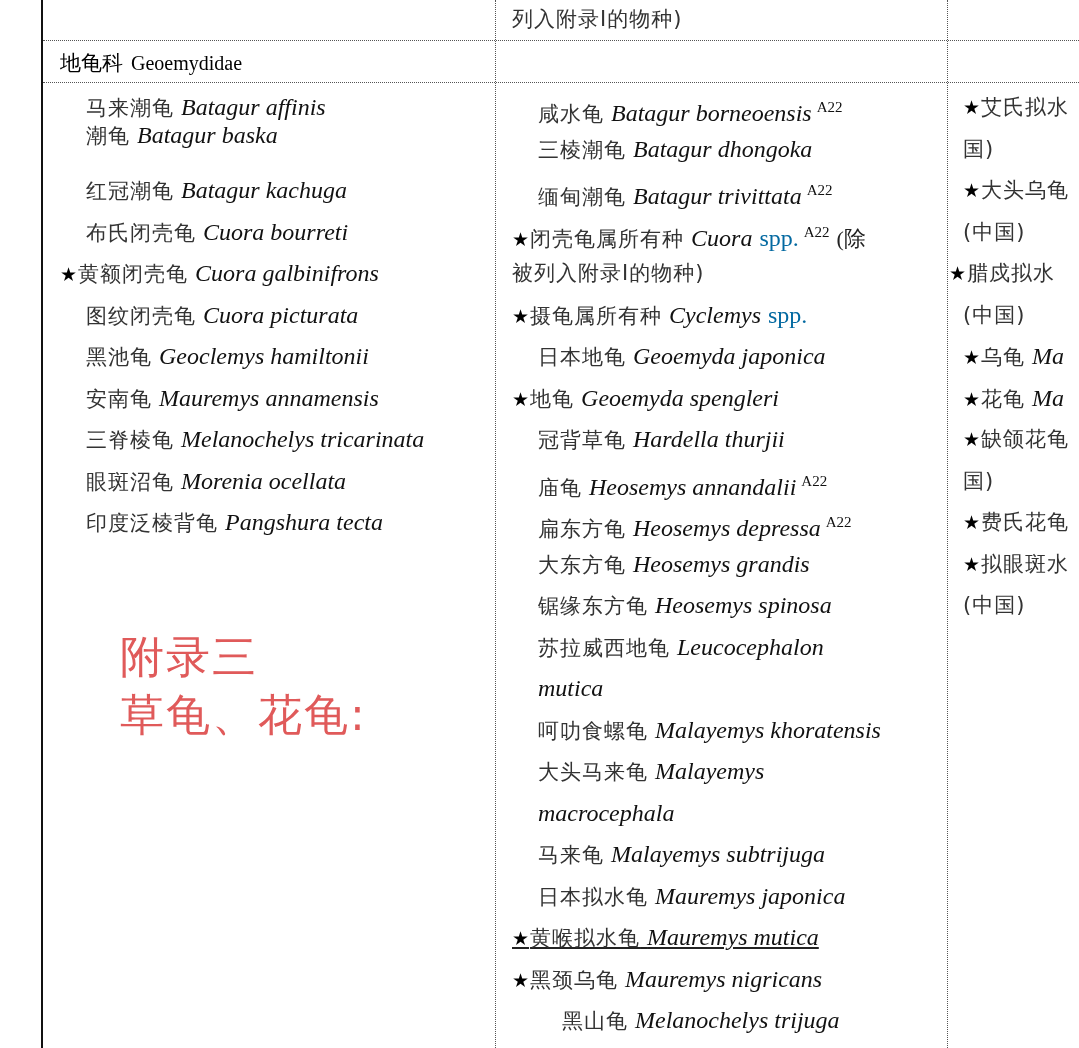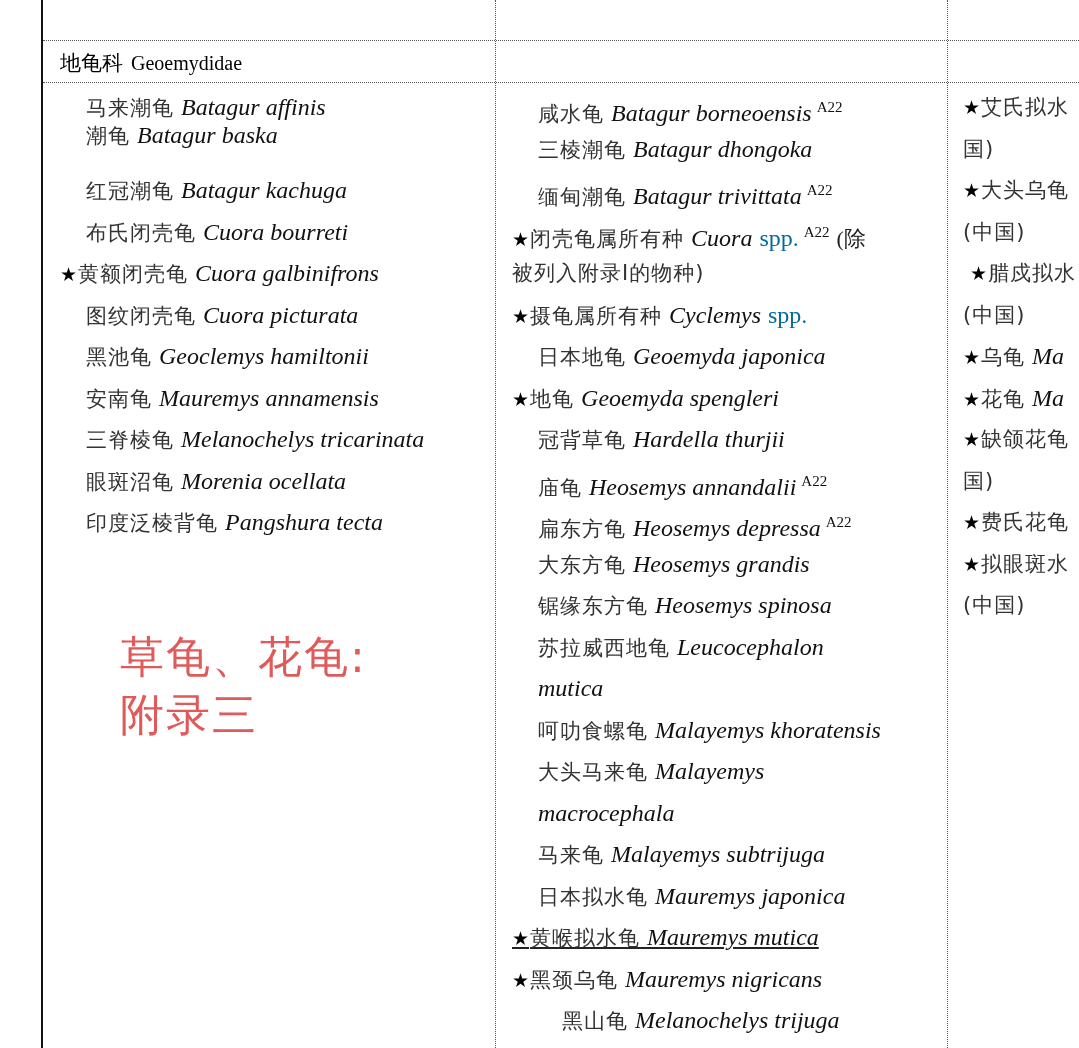--- a/index.html
+++ b/index.html
@@ -118,20 +118,23 @@
 </head>
 <body>
 
 <div class="page">
   <div class="border-left"></div>
   <div class="vline" style="left:495px;"></div>
   <div class="vline" style="left:947px;"></div>
   <div class="hline" style="top:40px;"></div>
   <div class="hline" style="top:82px;"></div>
 
+  <div class="line" style="left:512px; top:5px;">
+    <span class="cn">列入附录I的物种)</span>
+  </div>
 
   <div class="family-heading">
     <span class="cn">地龟科</span>
     <span class="sci">Geoemydidae</span>
   </div>
 
   <div id="col1">
       <div class="line" style="left: 86px; top: 93px;"><span class="cn">马来潮龟</span> <span class="sci">Batagur affinis</span></div>
       <div class="line" style="left: 86px; top: 121px;"><span class="cn">潮龟</span> <span class="sci">Batagur baska</span></div>
       <div class="line" style="left: 86px; top: 176px;"><span class="cn">红冠潮龟</span> <span class="sci">Batagur kachuga</span></div>
@@ -170,28 +173,28 @@
       <div class="line" style="left: 512px; top: 964.5px;"><span class="star">★</span><span class="cn">黑颈乌龟</span> <span class="sci">Mauremys nigricans</span></div>
       <div class="line" style="left: 562px; top: 1006px;"><span class="cn">黑山龟</span> <span class="sci">Melanochelys trijuga</span></div>
       <div class="line" style="left: 538px; top: 1047.5px;"> </div>
     </div>
 
   <div id="col3">
       <div class="line" style="left: 963px; top: 93px;"><span class="star">★</span><span class="cn">艾氏拟水</span></div>
       <div class="line" style="left: 963px; top: 134.5px;"><span class="cn">国)</span></div>
       <div class="line" style="left: 963px; top: 176px;"><span class="star">★</span><span class="cn">大头乌龟</span></div>
       <div class="line" style="left: 963px; top: 217.5px;"><span class="cn">(中国)</span></div>
-      <div class="line" style="left: 970px; top: 259px; text-align: center;"><span class="star">★</span><span class="cn">腊戍拟水</span></div>
+      <div class="line" style="left: 949px; top: 259px; text-align: center;"><span class="star">★</span><span class="cn">腊戍拟水</span></div>
       <div class="line" style="left: 963px; top: 300.5px;"><span class="cn">(中国)</span></div>
       <div class="line" style="left: 963px; top: 342px;"><span class="star">★</span><span class="cn">乌龟</span> <span class="sci">Ma</span></div>
       <div class="line" style="left: 963px; top: 383.5px;"><span class="star">★</span><span class="cn">花龟</span> <span class="sci">Ma</span></div>
       <div class="line" style="left: 963px; top: 425px;"><span class="star">★</span><span class="cn">缺颌花龟</span></div>
       <div class="line" style="left: 963px; top: 466.5px;"><span class="cn">国)</span></div>
       <div class="line" style="left: 963px; top: 508px;"><span class="star">★</span><span class="cn">费氏花龟</span></div>
       <div class="line" style="left: 963px; top: 549.5px;"><span class="star">★</span><span class="cn">拟眼斑水</span></div>
       <div class="line" style="left: 963px; top: 591px;"><span class="cn">(中国)</span></div>
     </div>
 
   <div class="annotation">
+    <div>附录三</div>
     <div>草龟、花龟:</div>
-    <div>附录三</div>
   </div>
 </div>
 
 </body></html>

